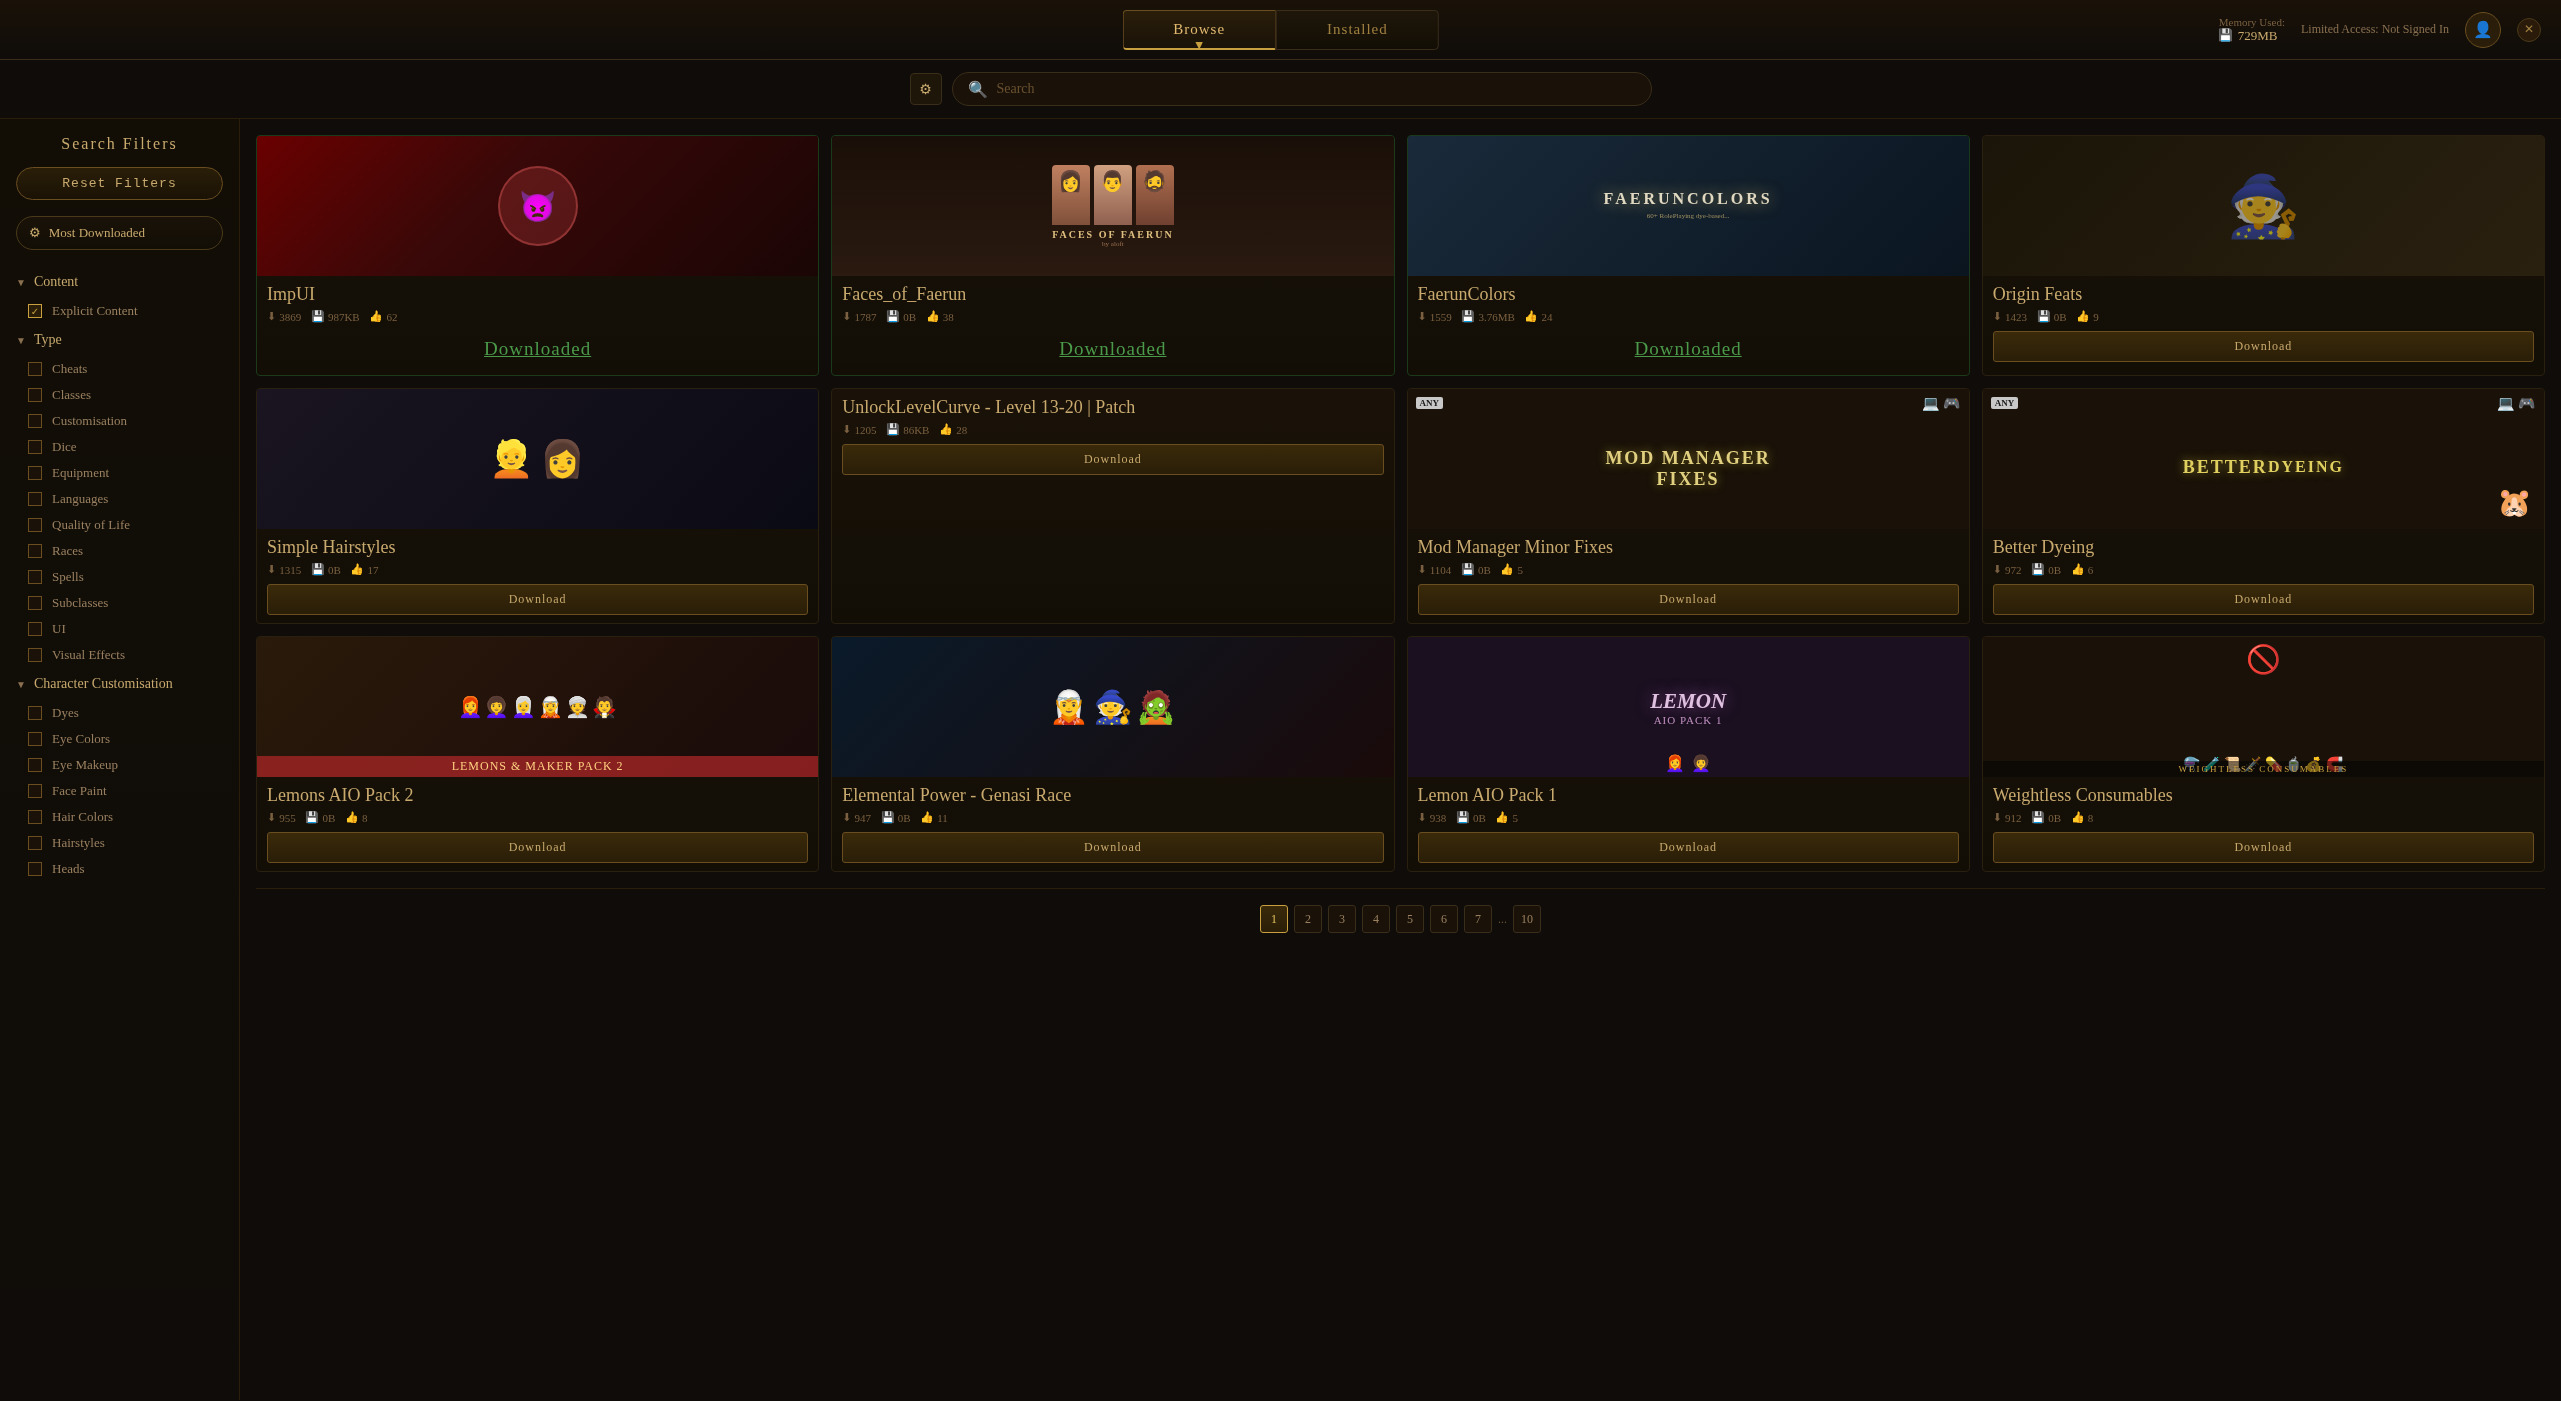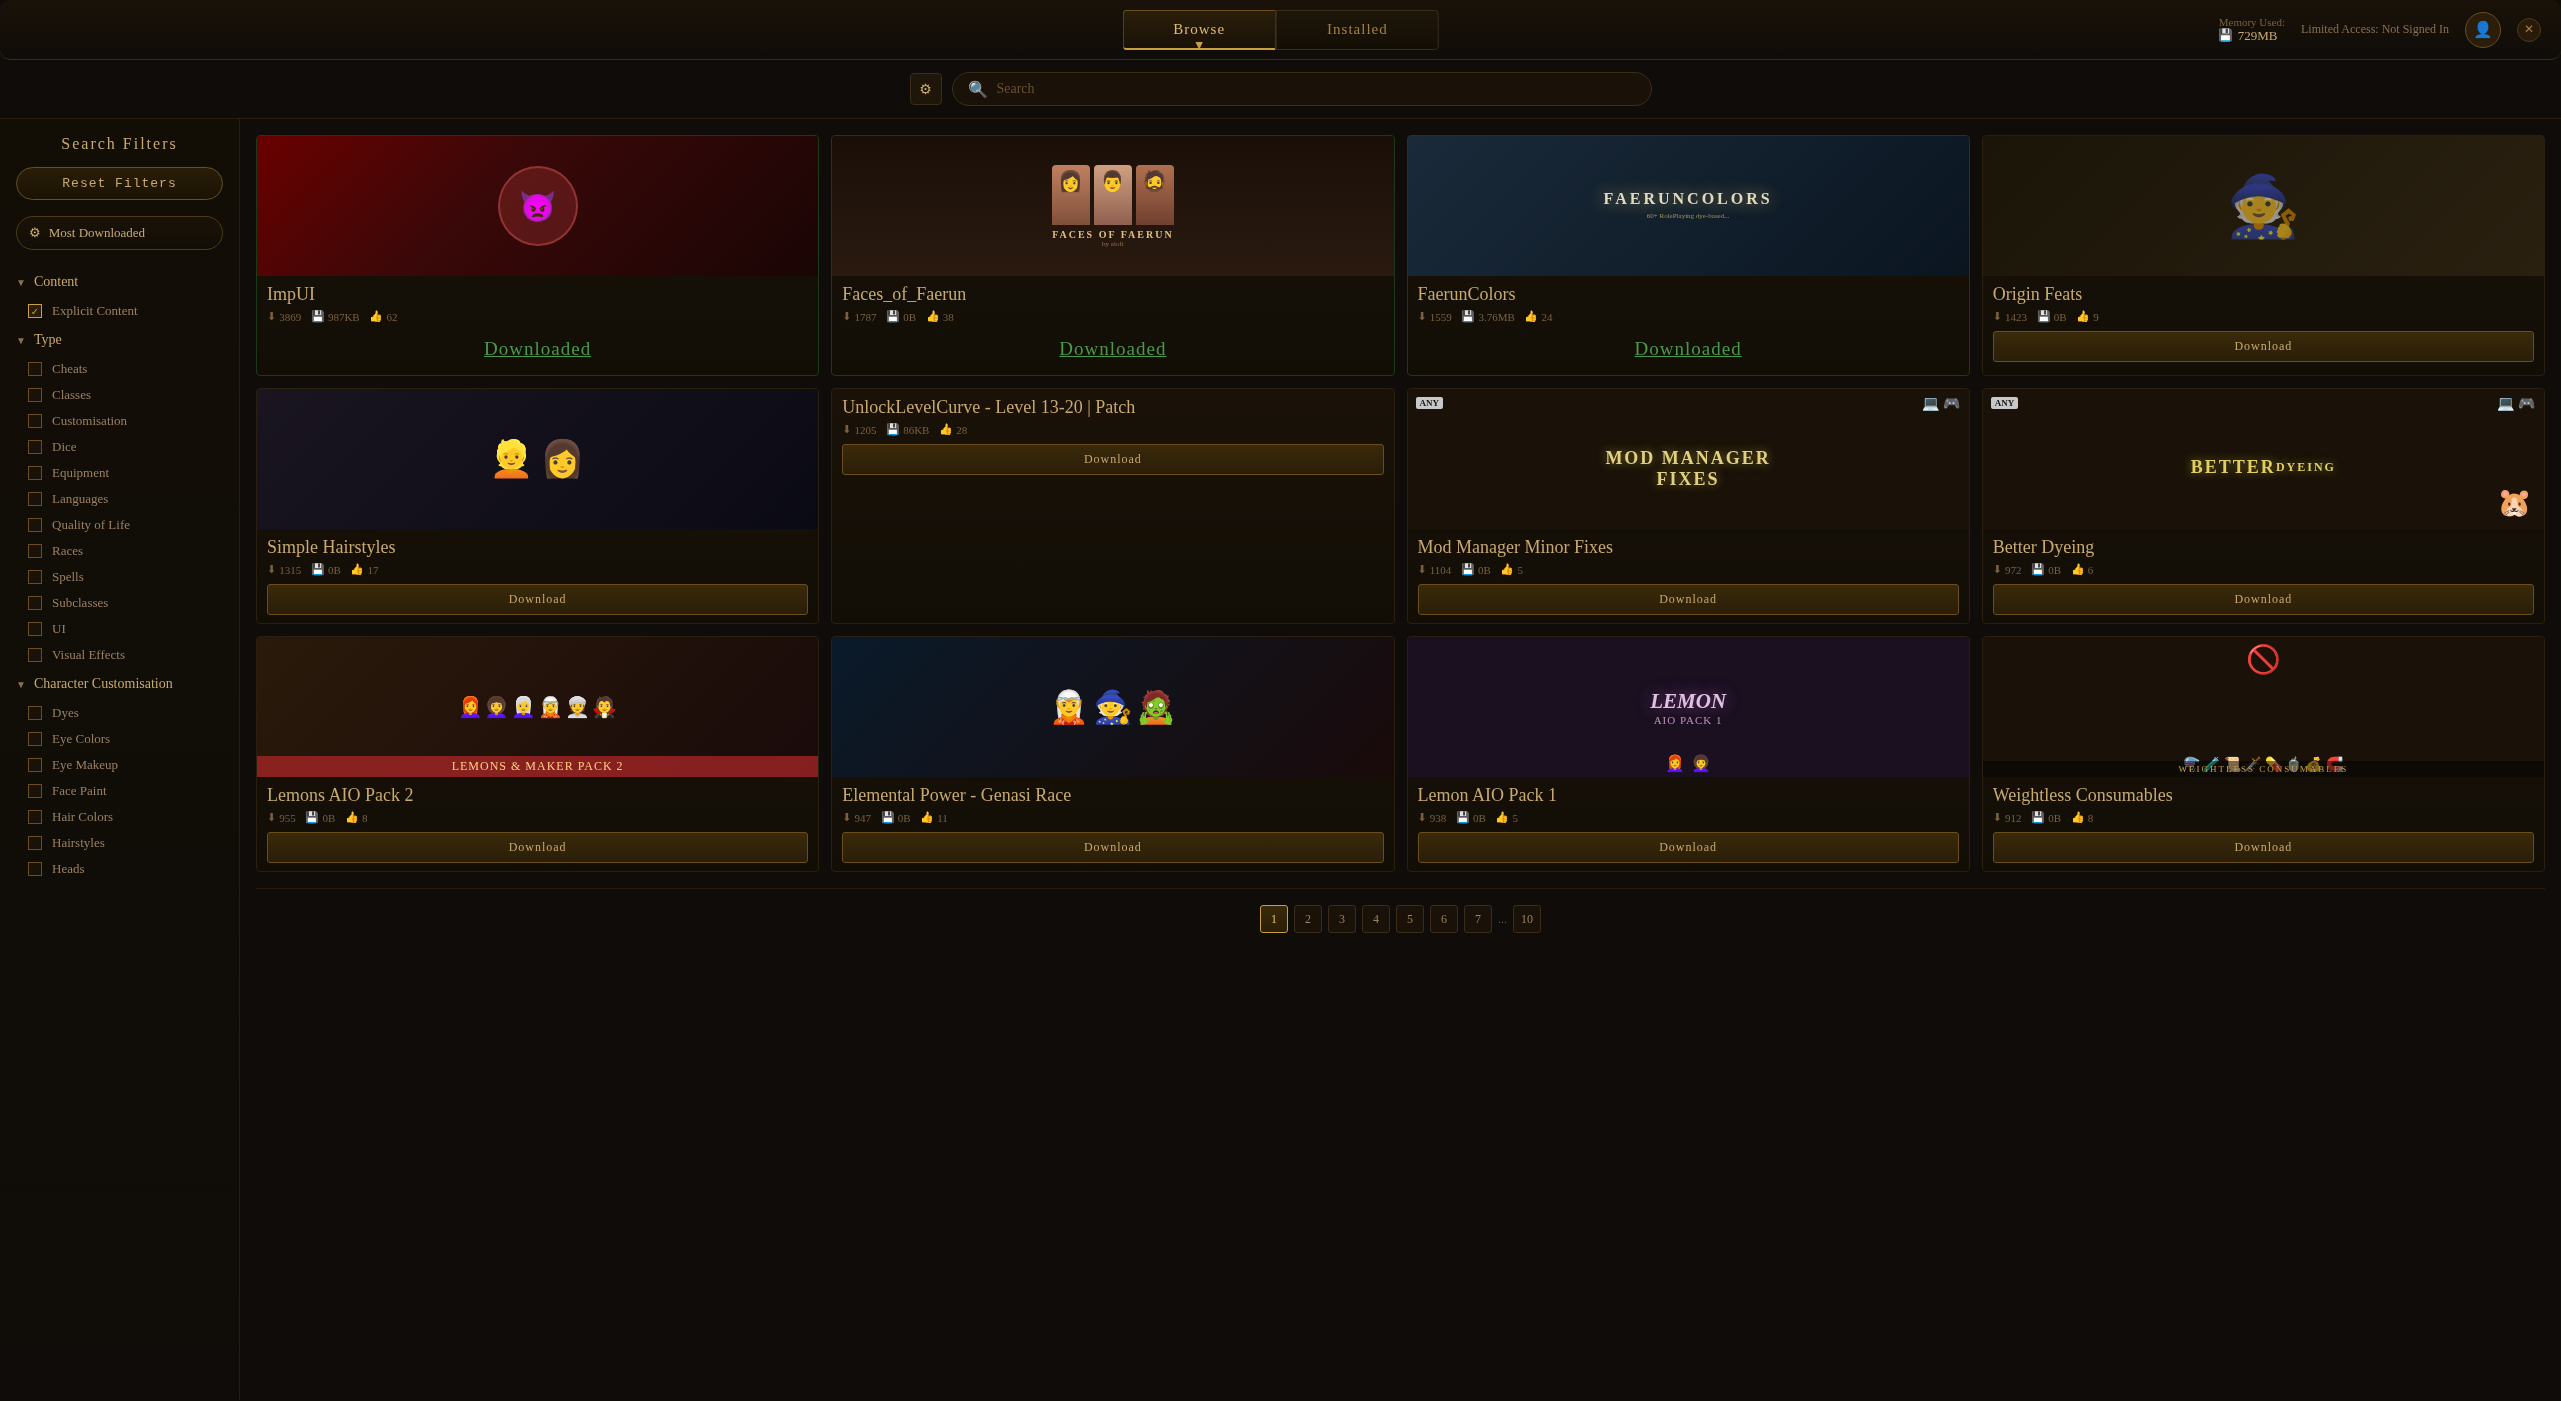--- a/index.html
+++ b/index.html
@@ -14,21 +14,20 @@
 
     
     .top-nav {
       background: linear-gradient(180deg, #1a1208 0%, #0f0c09 100%);
       border-bottom: 1px solid #3a2d1a;
       display: flex;
       align-items: center;
       justify-content: center;
       padding: 1px 20px;
       height: 60px;
-      border-radius: 10px;
     }
 
     .nav-tabs {
       display: flex;
       gap: 0;
       position: absolute;
       left: 50%;
       transform: translateX(-50%);
     }
 
@@ -710,21 +709,21 @@
 
       <div class="mod-card">
         <div class="mod-thumb" style="background:#1a1208;position:relative;">
           <div class="any-badge">ANY</div>
           <div style="position:absolute;top:6px;right:8px;display:flex;gap:4px;">
             <span style="font-size:14px;">💻</span>
               <span style="font-size:14px;">🎮</span>
           </div>
           <div style="width:100%;height:100%;display:flex;align-items:center;justify-content:center;flex-direction:row;padding-top:16px;">
             <div style="font-size:18px;font-weight:bold;color:#e0d060;text-align:center;letter-spacing:2px;text-shadow:0 0 10px rgba(200,180,60,0.6);">BETTER</div>
-            <div style="font-size:12px;font-weight:bold;color:#e0d060;text-align:center;letter-spacing:2px;text-shadow:0 0 10px rgba(200,180,60,0.6);">DYEING</div>
+            <div style="font-size:16px;font-weight:bold;color:#e0d060;text-align:center;letter-spacing:2px;text-shadow:0 0 10px rgba(200,180,60,0.6);">DYEING</div>
             <div style="position:absolute;bottom:10px;right:12px;font-size:28px;">🐹</div>
           </div>
         </div>
         <div class="mod-info">
           <div class="mod-name">Better Dyeing</div>
           <div class="mod-stats">
             <span class="stat">⬇ <span>972</span></span>
             <span class="stat">💾 <span>0B</span></span>
             <span class="stat">👍 <span>6</span></span>
           </div>

